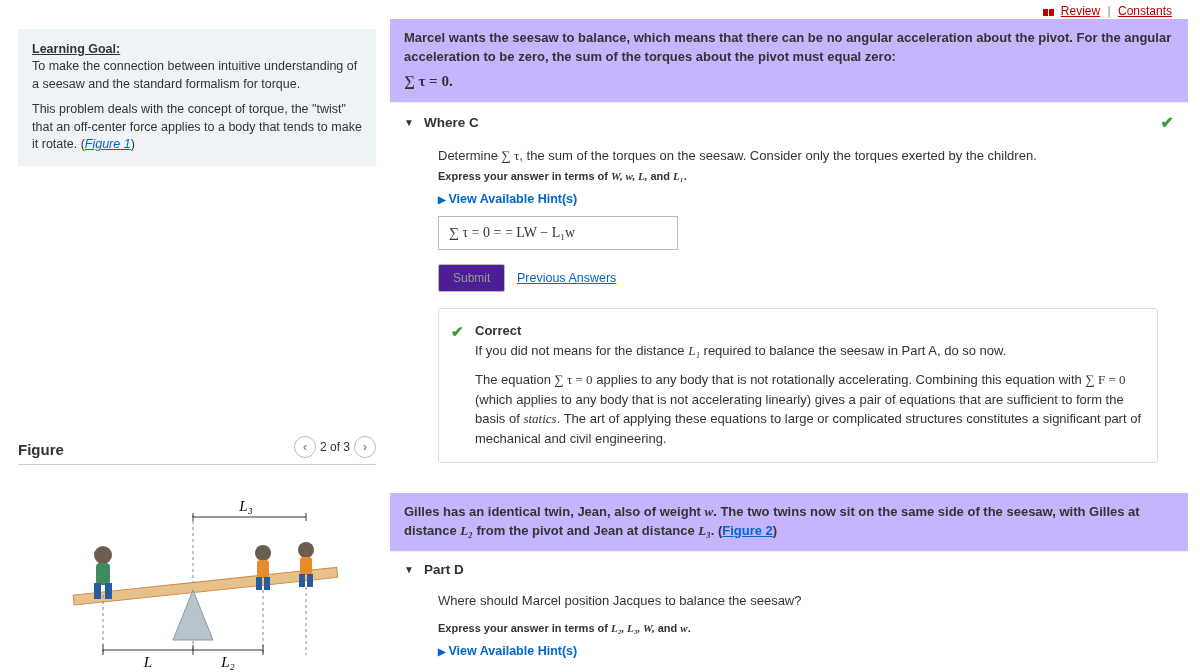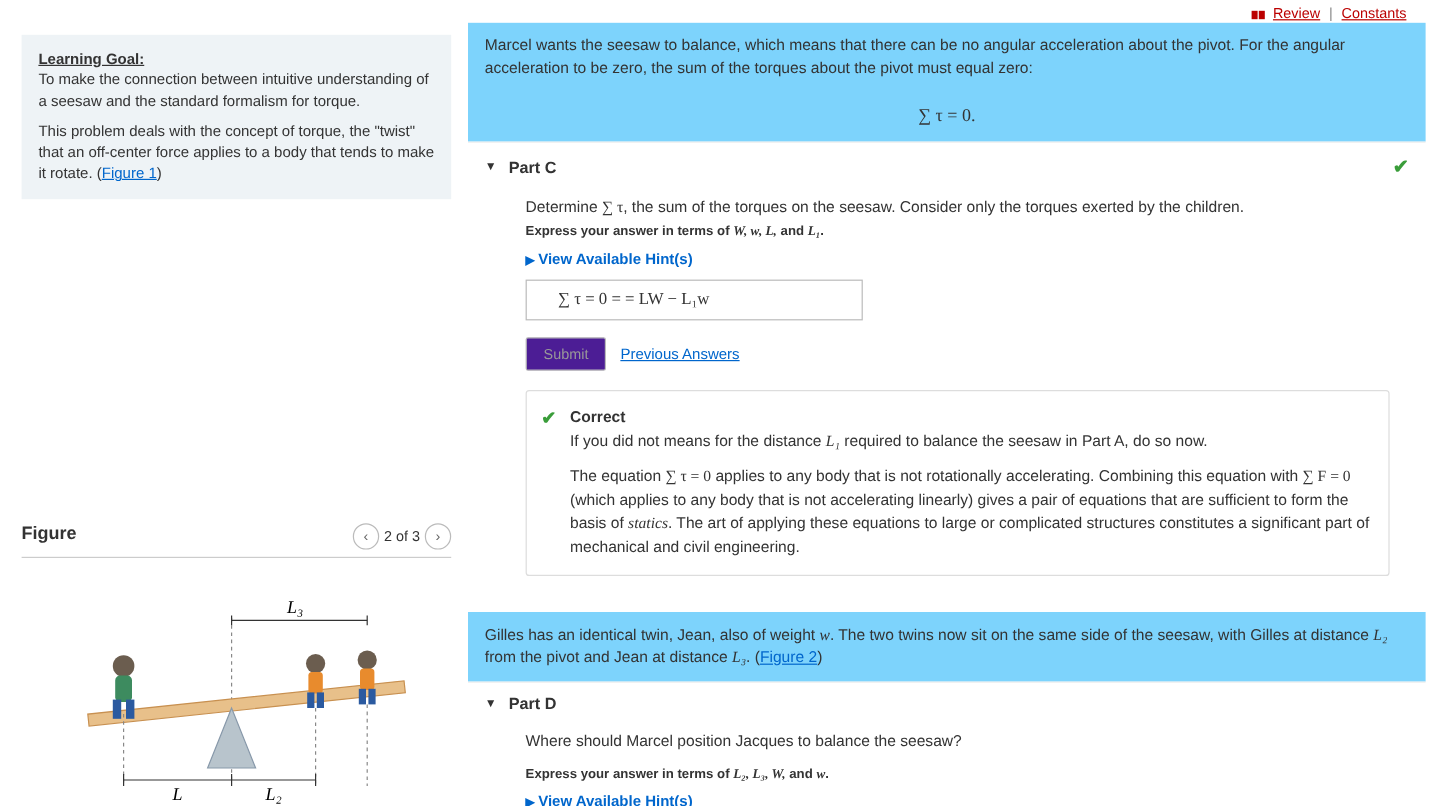--- a/index.html
+++ b/index.html
@@ -7,37 +7,37 @@
   .top-links { text-align: right; padding: 4px 28px 0 0; font-size: 12px; }
   .top-links a { color: #b00; text-decoration: underline; }
   .top-links span.sep { color: #888; margin: 0 4px; }
   .icon-sq { display:inline-block; vertical-align:middle; margin-right:2px;}
   .icon-sq i { display:inline-block; width:5px; height:7px; background:#b00; margin-right:1px;}
   .layout { display: flex; }
   .left { width: 390px; padding: 10px 14px 10px 18px; }
   .right { flex: 1; padding: 0 12px 20px 0; }
   .goal-box { background: #eef3f6; padding: 12px 14px; font-size: 12.5px; line-height:1.4; }
   .goal-box b { font-weight: bold; text-decoration: underline; }
-  .goal-box a { color:#06c; text-decoration:underline;}
-  .figure-head { display:flex; align-items:flex-start; margin-top: 270px; border-bottom:1px solid #ccc; padding-bottom:6px;}
+  .goal-box a { color:#06c; text-decoration:underline;font-style:italic;}
+  .figure-head { display:flex; align-items:flex-end; margin-top: 270px; border-bottom:1px solid #ccc; padding-bottom:6px;}
   .figure-head h3 { font-size:15px; font-weight:bold; flex:1;}
   .pager { display:flex; align-items:center; gap:4px; font-size:12px;}
   .pager .circ { width:22px; height:22px; border:1px solid #bbb; border-radius:50%; display:flex; align-items:center; justify-content:center; color:#666; cursor:pointer;}
   .fig-img { padding: 30px 20px 0 40px; }
-  .blue-box { background:#7dd3fc; padding:10px 14px; font-size:13px; line-height:1.45; }
-  .eqn-center { text-align:center; font-family:'Times New Roman',serif; font-size:15px; margin-top:20px;}
+  .blue-box { background:#c4b5fd; padding:10px 14px; font-size:13px; line-height:1.45;font-weight:bold; }
+  .eqn-center { text-align:left; font-family:'Times New Roman',serif; font-size:15px; margin-top:4px;}
   .part-header { display:flex; align-items:center; padding:10px 14px; font-weight:bold; font-size:13.5px; cursor:pointer; border-top:1px solid #eee;}
   .part-header .tri { margin-right:10px; font-size:10px;}
   .part-header .chk { margin-left:auto; color:#3a9d3a; font-size:16px;}
   .part-body { padding: 6px 30px 16px 48px; }
   .part-body .qtext { margin-bottom:6px; font-size:13px;}
   .part-body .instr { font-weight:bold; font-size:11px; margin-bottom:10px;}
   .hint-link { color:#06c; font-weight:bold; font-size:12.5px; cursor:pointer; margin:8px 0 10px 0; display:block;}
   .hint-link::before { content:"▶ "; font-size:10px;}
-  .ans-box { border:1px solid #bbb; padding:8px 26px; width:281px; font-family:'Times New Roman',serif; font-size:14px; margin-bottom:14px;}
+  .ans-box { border:1px solid #bbb; padding:8px 10px; width:240px; font-family:'Times New Roman',serif; font-size:14px; margin-bottom:14px;}
   .btn-row { margin-bottom:16px;}
   .btn { border:1px solid #bbb; background:#4c1d95; color:#999; padding:6px 14px; font-size:12px; border-radius:2px; margin-right:8px;}
   .linkish { color:#06c; text-decoration:underline; font-size:12.5px; cursor:pointer;}
   .feedback { border:1px solid #ddd; border-radius:3px; padding:12px 14px 14px 36px; position:relative; font-size:13px; line-height:1.5;}
   .feedback .tick { position:absolute; left:12px; top:12px; color:#3a9d3a; font-weight:bold; font-size:15px;}
   .feedback b { font-weight:bold;text-align:right;}
   .serif { font-family:'Times New Roman',serif; }
   .ital { font-style:italic; font-family:'Times New Roman',serif;}
   a.inline { color:#06c; text-decoration:underline;}
 </style>
@@ -105,21 +105,21 @@
   </div>
 
   <div class="right">
     <div class="blue-box">
       <span>Marcel wants the seesaw to balance, which means that there can be no angular acceleration about the pivot. For the angular acceleration to be zero, the sum of the torques about the pivot must equal zero:</span>
       <div class="eqn-center serif">∑ τ = 0.</div>
     </div>
 
     <div class="part-header">
       <span class="tri">▼</span>
-      <span>Part C</span>
+      <span>Where C</span>
       <span class="chk">✔</span>
     </div>
     <div class="part-body">
       <div class="qtext">
         <span>Determine </span><span class="serif">∑ τ</span><span>, the sum of the torques on the seesaw. Consider only the torques exerted by the children.</span>
       </div>
       <div class="instr">
         <span>Express your answer in terms of </span><span class="ital">W, w, L,</span><span> and </span><span class="ital">L₁</span><span>.</span>
       </div>
       <span class="hint-link">View Available Hint(s)</span>

